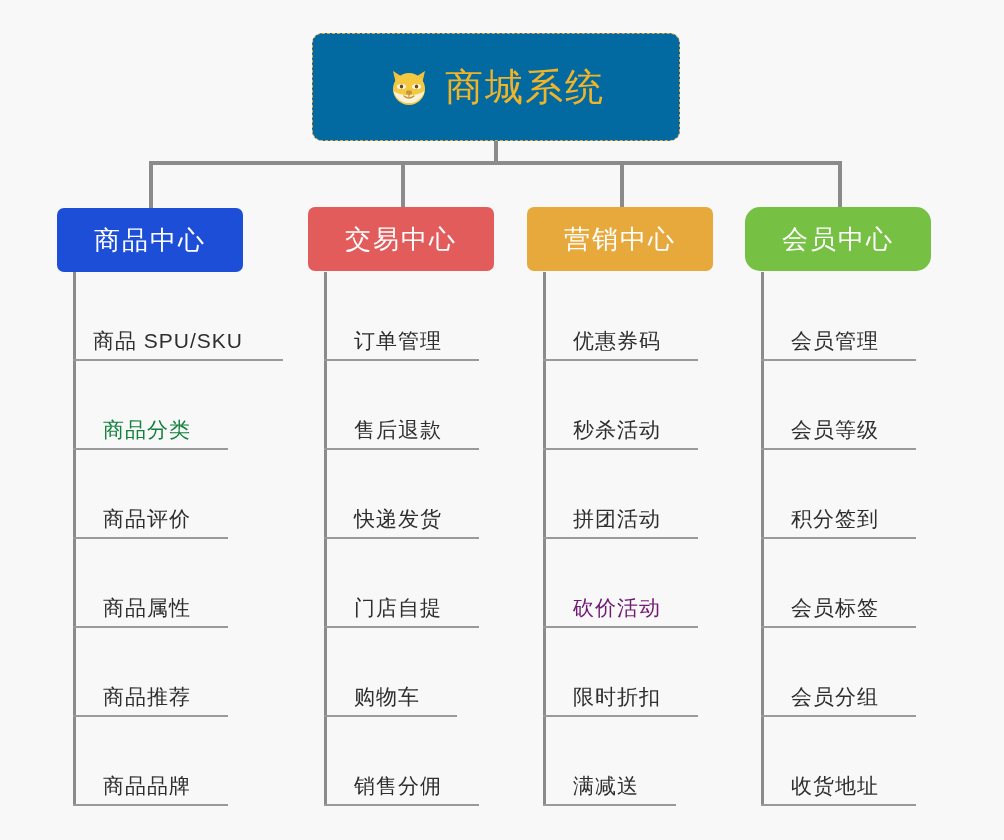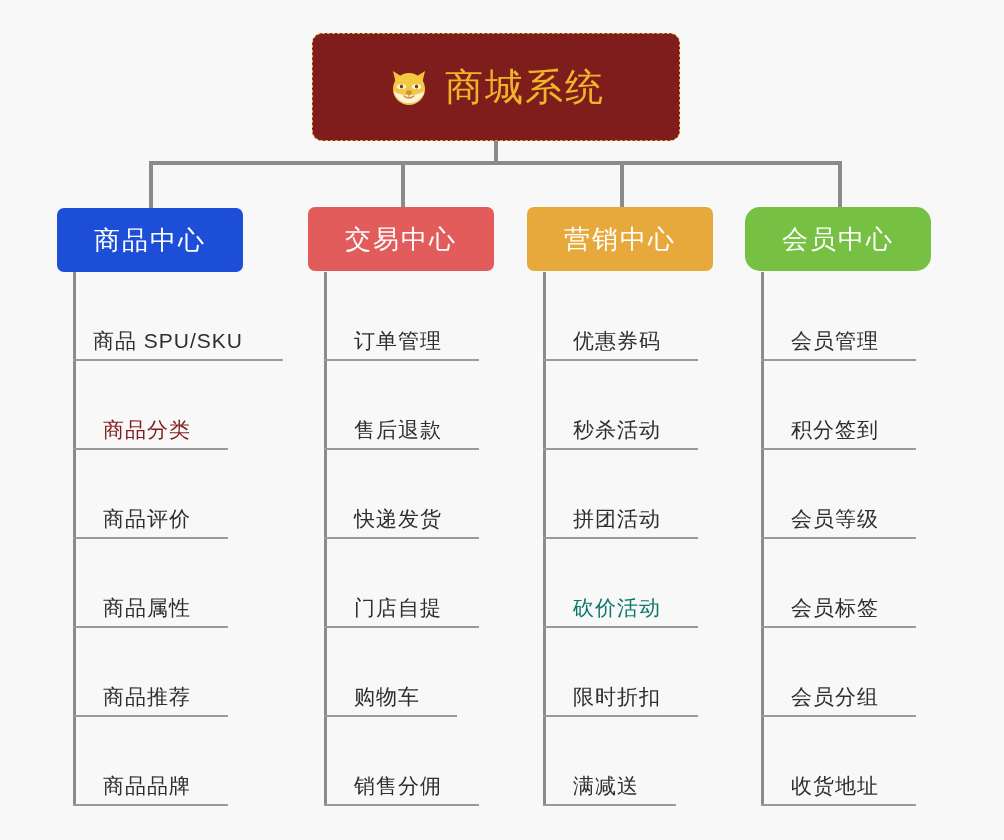--- a/index.html
+++ b/index.html
@@ -106,21 +106,21 @@
     bottom: 0;
     height: 2px;
     background: #9a9a9a;
   }
 </style>
 </head>
 <body style="background: rgb(247, 248, 247);">
 
 <div id="mindmap">
 
-  <div class="root-node" style="background: #7f1d1d; border-color: rgb(232, 169, 60);">
+  <div class="root-node" style="background: #0369a1; border-color: rgb(232, 169, 60);">
     <span class="root-emoji">
       <svg viewBox="0 0 44 44" width="44" height="44" aria-hidden="true">
         <path d="M6 6 L9 19 L17 13 Z" fill="#f2c13c"></path>
         <path d="M38 6 L35 19 L27 13 Z" fill="#f2c13c"></path>
         <circle cx="22" cy="24" r="16" fill="#f5c842"></circle>
         <path d="M6.5 26 a16 16 0 0 0 31 0 a26 22 0 0 1 -31 0 Z" fill="#fdf3dc"></path>
         <ellipse cx="14.5" cy="21.5" rx="4.6" ry="2.6" fill="#fdf6e3"></ellipse>
         <ellipse cx="29.5" cy="21.5" rx="4.6" ry="2.6" fill="#fdf6e3"></ellipse>
         <ellipse cx="14.5" cy="21.5" rx="1.7" ry="1.9" fill="#6b4a1e"></ellipse>
         <ellipse cx="29.5" cy="21.5" rx="1.7" ry="1.9" fill="#6b4a1e"></ellipse>
@@ -154,21 +154,21 @@
     <span>会员中心</span>
   </div>
 
   <div class="branch" style="left:73px;">
     <div class="spine" style="height: 534px; background: rgb(139, 139, 139);"></div>
     <div class="leaf">
       <span class="leaf-label" style="color: rgb(46, 46, 46); padding-left: 20px;">商品 SPU/SKU</span>
       <span class="leaf-rule" style="width: 210px; background: rgb(154, 154, 154);"></span>
     </div>
     <div class="leaf">
-      <span class="leaf-label" style="color: #7f1d1d;">商品分类</span>
+      <span class="leaf-label" style="color: #15803d;">商品分类</span>
       <span class="leaf-rule" style="width: 155px; background: rgb(154, 154, 154);"></span>
     </div>
     <div class="leaf">
       <span class="leaf-label" style="color: rgb(46, 46, 46);">商品评价</span>
       <span class="leaf-rule" style="width: 155px; background: rgb(154, 154, 154);"></span>
     </div>
     <div class="leaf">
       <span class="leaf-label" style="color: rgb(46, 46, 46);">商品属性</span>
       <span class="leaf-rule" style="width: 155px; background: rgb(154, 154, 154);"></span>
     </div>
@@ -218,48 +218,48 @@
     </div>
     <div class="leaf">
       <span class="leaf-label" style="color: rgb(46, 46, 46);">秒杀活动</span>
       <span class="leaf-rule" style="width: 155px; background: rgb(154, 154, 154);"></span>
     </div>
     <div class="leaf">
       <span class="leaf-label" style="color: rgb(46, 46, 46);">拼团活动</span>
       <span class="leaf-rule" style="width: 155px; background: rgb(154, 154, 154);"></span>
     </div>
     <div class="leaf">
-      <span class="leaf-label" style="color: #0f766e; margin-top: 47px;">砍价活动</span>
+      <span class="leaf-label" style="color: #701a75; margin-top: 47px;">砍价活动</span>
       <span class="leaf-rule" style="width: 155px; background: rgb(154, 154, 154);"></span>
     </div>
     <div class="leaf">
       <span class="leaf-label" style="color: rgb(46, 46, 46);">限时折扣</span>
       <span class="leaf-rule" style="width: 155px; background: rgb(154, 154, 154);"></span>
     </div>
     <div class="leaf">
       <span class="leaf-label" style="color: rgb(46, 46, 46);">满减送</span>
       <span class="leaf-rule" style="width: 133px; background: rgb(154, 154, 154);"></span>
     </div>
   </div>
 
   <div class="branch" style="left:761px;">
     <div class="spine" style="height: 534px; background: rgb(139, 139, 139);"></div>
     <div class="leaf">
       <span class="leaf-label" style="color: rgb(46, 46, 46);">会员管理</span>
       <span class="leaf-rule" style="width: 155px; background: rgb(154, 154, 154);"></span>
     </div>
     <div class="leaf">
+      <span class="leaf-label" style="color: rgb(46, 46, 46);">会员等级</span>
+      <span class="leaf-rule" style="width: 155px; background: rgb(154, 154, 154);"></span>
+    </div>
+    <div class="leaf">
       <span class="leaf-label" style="color: rgb(46, 46, 46);">积分签到</span>
       <span class="leaf-rule" style="width: 155px; background: rgb(154, 154, 154);"></span>
     </div>
     <div class="leaf">
-      <span class="leaf-label" style="color: rgb(46, 46, 46);">会员等级</span>
-      <span class="leaf-rule" style="width: 155px; background: rgb(154, 154, 154);"></span>
-    </div>
-    <div class="leaf">
       <span class="leaf-label" style="color: rgb(46, 46, 46);">会员标签</span>
       <span class="leaf-rule" style="width: 155px; background: rgb(154, 154, 154);"></span>
     </div>
     <div class="leaf">
       <span class="leaf-label" style="color: rgb(46, 46, 46);">会员分组</span>
       <span class="leaf-rule" style="width: 155px; background: rgb(154, 154, 154);"></span>
     </div>
     <div class="leaf">
       <span class="leaf-label" style="color: rgb(46, 46, 46);">收货地址</span>
       <span class="leaf-rule" style="width: 155px; background: rgb(154, 154, 154);"></span>

